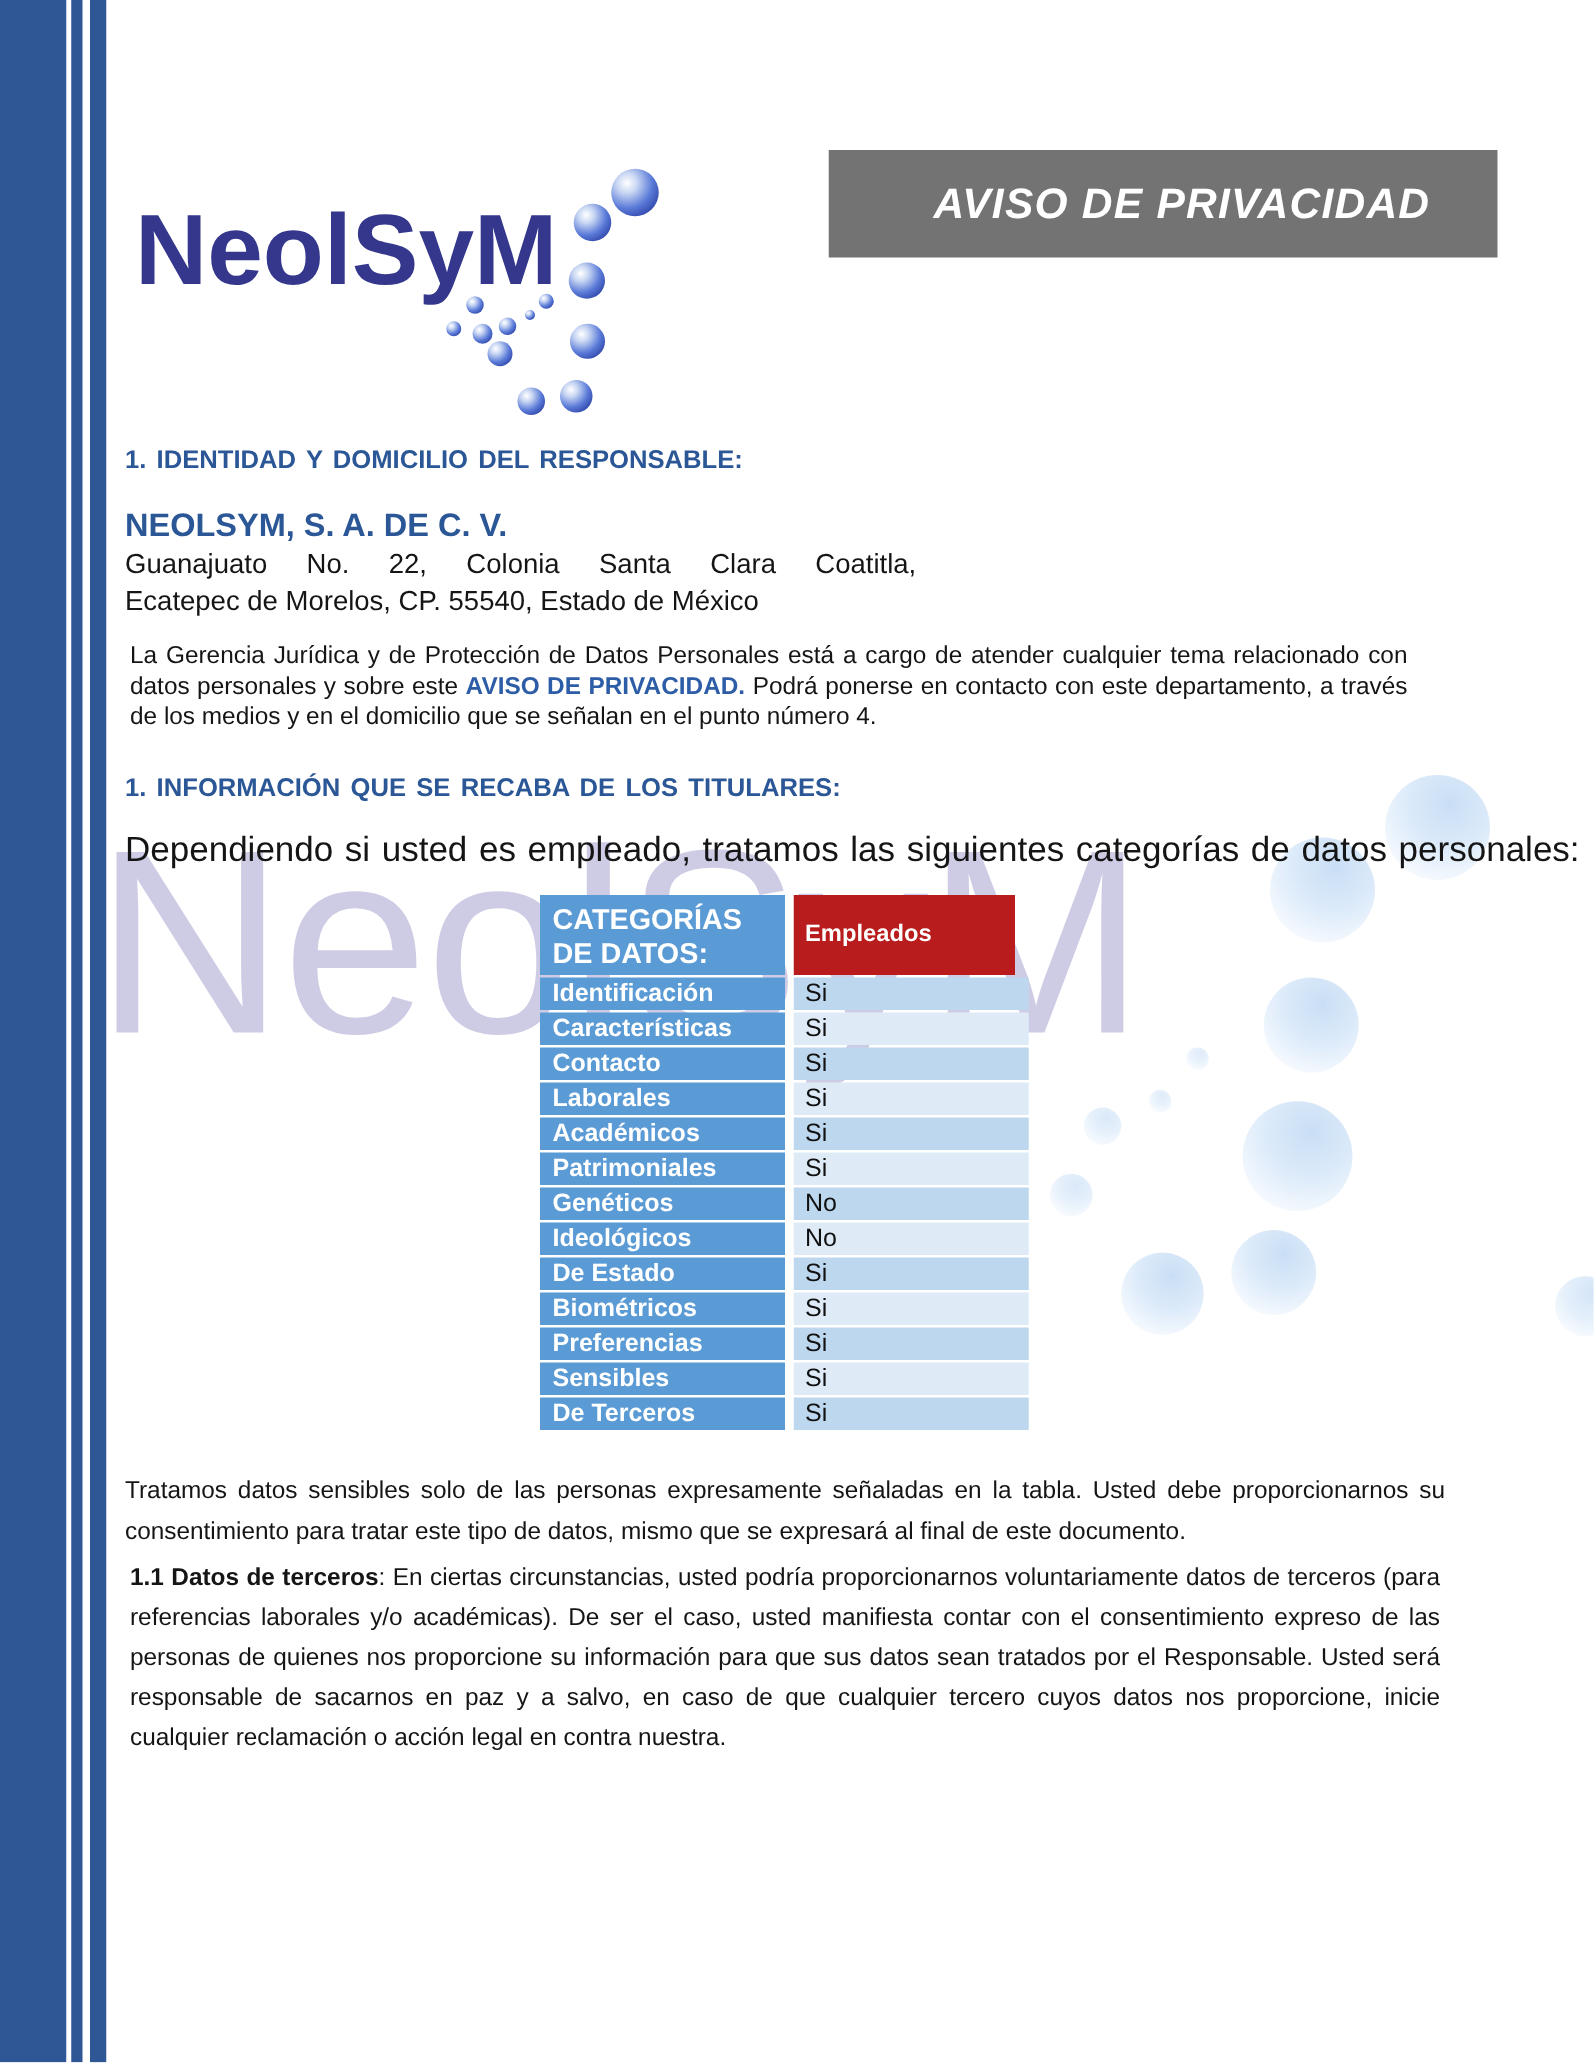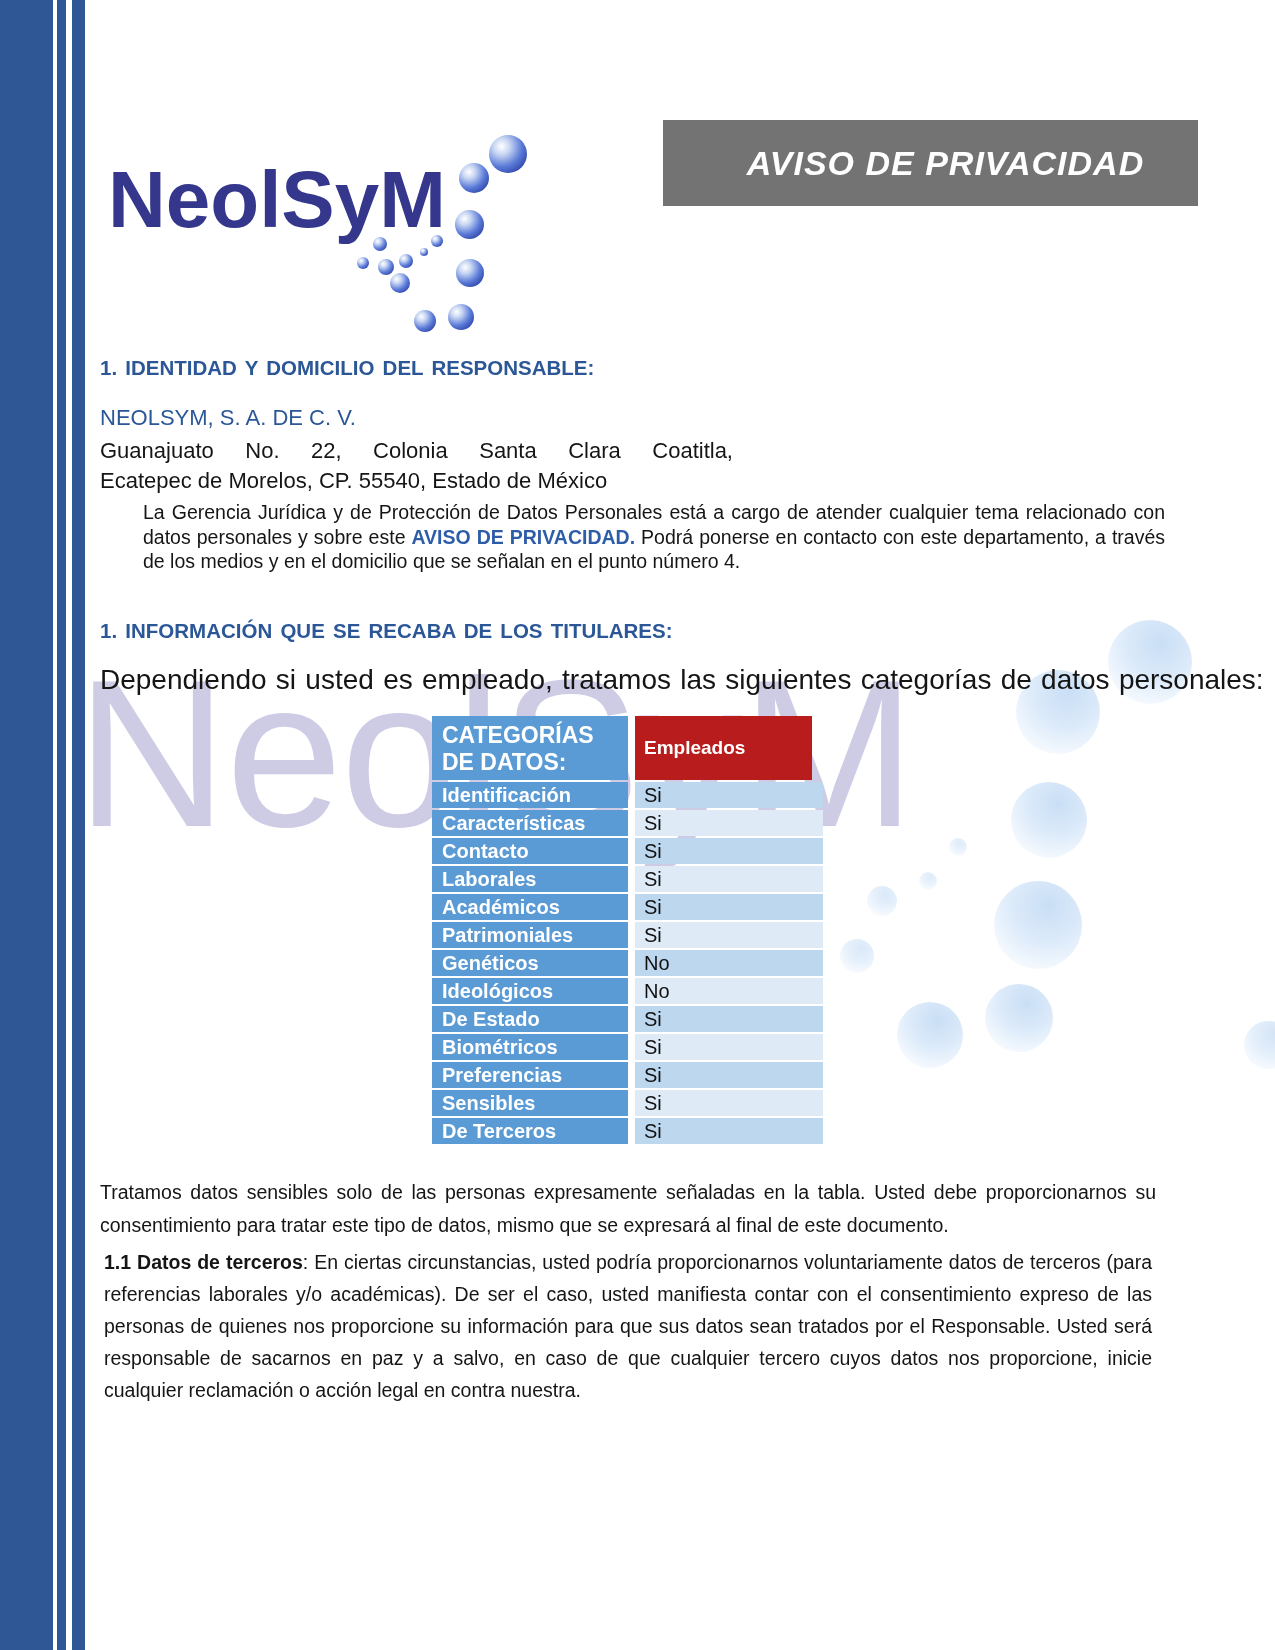--- a/index.html
+++ b/index.html
@@ -31,21 +31,21 @@
   
   .watermark{
     position:absolute;left:76px;top:628px;font-size:210px;font-weight:400;line-height:1.2;
     color:#8D86C2;opacity:0.42;letter-spacing:-2px;z-index:1;white-space:nowrap;
   }
   .soft-bubble{position:absolute;border-radius:50%;z-index:1;
     background:radial-gradient(circle at 62% 28%, #c9def5 0%, #ddebfa 45%, #f6fafe 80%, rgba(255,255,255,0) 100%);}
 
   .content{position:absolute;z-index:2;}
   .h-blue{color:#2B5797;font-weight:700;font-size:20.5px;word-spacing:2.5px;white-space:nowrap;}
-  .company{color:#2B5797;font-weight:400;font-size:22px;white-space:nowrap;text-align:right;}
+  .company{color:#2B5797;font-weight:700;font-size:26px;white-space:nowrap;text-align:right;}
   .addr1{width:633px;font-size:22px;text-align:justify;text-align-last:justify;white-space:normal;}
   .addr2{font-size:22px;white-space:nowrap;}
   .para-sm{width:1022px;font-size:19.5px;line-height:24.5px;text-align:justify;}
   .para-sm b{color:#2E5DA8;}
   .intro-line{font-size:28px;word-spacing:1.5px;white-space:nowrap;}
   .para-md{width:1056px;font-size:19.5px;line-height:33px;text-align:justify;}
   .para-lg{width:1048px;font-size:19.5px;line-height:32px;text-align:justify;}
   .para-lg b{color:#151515;margin-top:27px;}
 
   
@@ -111,21 +111,21 @@
 
   <div class="banner">
     <span>AVISO DE PRIVACIDAD</span>
   </div>
 
   <div class="content h-blue" style="left:100px;top:356px;">1. IDENTIDAD Y DOMICILIO DEL RESPONSABLE:</div>
   <div class="content company" style="left:100px;top:405px;">NEOLSYM, S. A. DE C. V.</div>
   <div class="content addr1" style="left:100px;top:438px;">Guanajuato No. 22, Colonia Santa Clara Coatitla,</div>
   <div class="content addr2" style="left:100px;top:468px;">Ecatepec de Morelos, CP. 55540, Estado de México</div>
 
-  <div class="content para-sm" style="left:104px;top:500px;margin-left:39px;"><span>La Gerencia Jurídica y de Protección de Datos Personales está a cargo de atender cualquier tema relacionado con datos personales y sobre este </span><b>AVISO DE PRIVACIDAD.</b><span> Podrá ponerse en contacto con este departamento, a través de los medios y en el domicilio que se señalan en el punto número 4.</span></div>
+  <div class="content para-sm" style="left:104px;top:512px;"><span>La Gerencia Jurídica y de Protección de Datos Personales está a cargo de atender cualquier tema relacionado con datos personales y sobre este </span><b>AVISO DE PRIVACIDAD.</b><span> Podrá ponerse en contacto con este departamento, a través de los medios y en el domicilio que se señalan en el punto número 4.</span></div>
 
   <div class="content h-blue" style="left:100px;top:619px;">1. INFORMACIÓN QUE SE RECABA DE LOS TITULARES:</div>
   <div class="content intro-line" style="left:100px;top:664px;">Dependiendo si usted es empleado, tratamos las siguientes categorías de datos personales:</div>
 
   <div class="tbl">
     <div class="tbl-header">
       <div class="c1">CATEGORÍAS DE DATOS:</div>
       <div class="c2">Empleados</div>
     </div>
     <div id="tbl-body">

